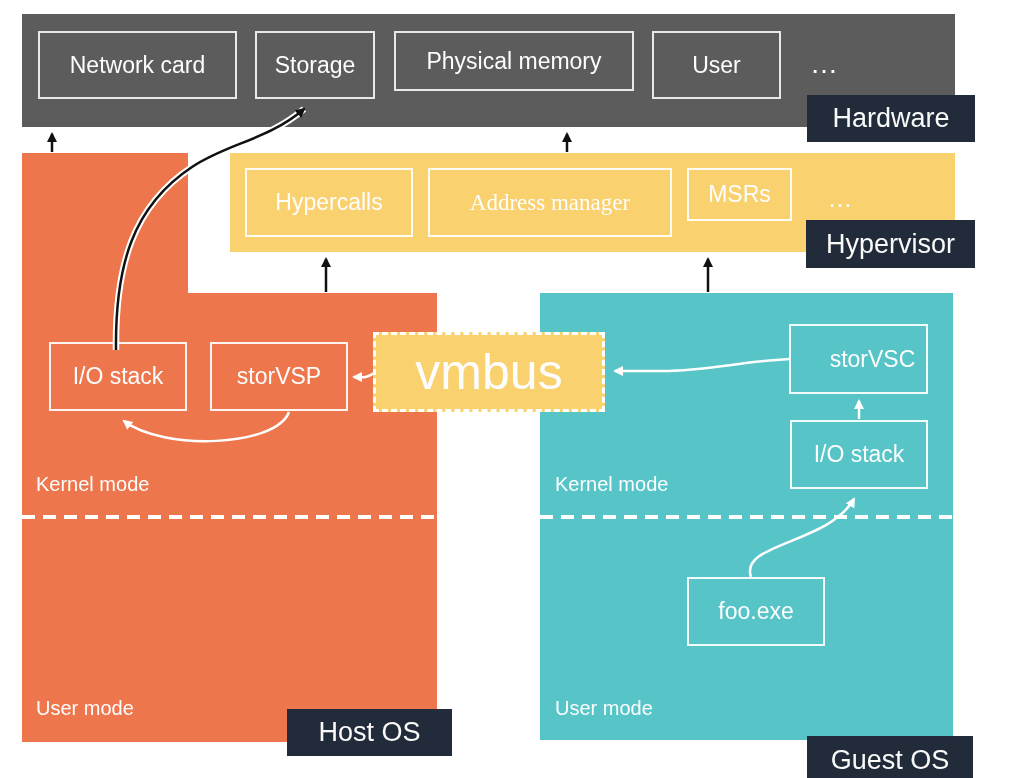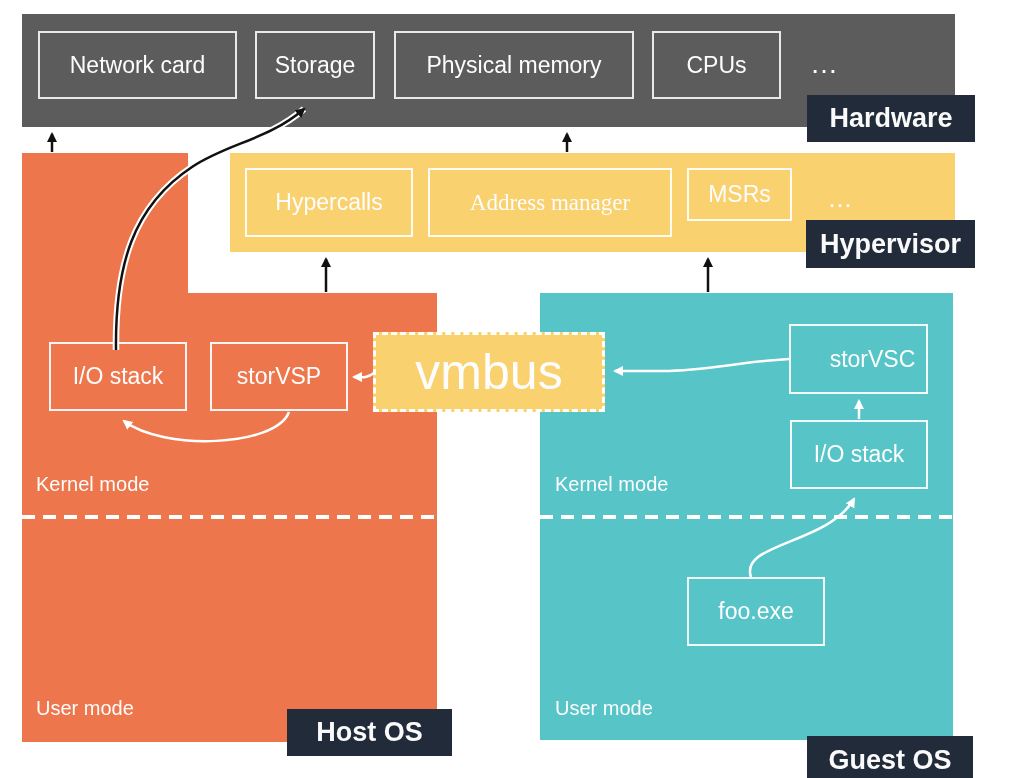--- a/index.html
+++ b/index.html
@@ -15,21 +15,21 @@
     display:flex; align-items:center; justify-content:center;
     color:#fdfdfd; font-weight:300; font-size:23px;
     border:2px solid rgba(255,255,255,0.92);
     text-align:center;
   }
   .hw-box { border-color:#e9e9e9; }
   .tag {
     position:absolute; box-sizing:border-box;
     display:flex; align-items:center; justify-content:center;
     background:#212B3A; color:#fafafa;
-    font-size:27px; font-weight:700;
+    font-size:27px; font-weight:400;
   }
   .mode-label {
     position:absolute; color:#fdfdfd;
     font-size:20px; font-weight:300; line-height:1;
     white-space:nowrap;
   }
   .dots {
     position:absolute; color:#fdfdfd; font-weight:300;
     font-size:28px; line-height:1; width:48px; text-align:center;
   }
@@ -59,25 +59,25 @@
 <div class="block layer1" style="left:22px; top:293px; width:415px; height:449px; background:#EE764C;"></div>
 
 <div class="block layer1" style="left:540px; top:293px; width:413px; height:447px; background:#57C4C8;"></div>
 
 <div class="box hw-box layer2" style="left:38px; top:31px; width:199px; height:68px;">
   <span>Network card</span>
 </div>
 <div class="box hw-box layer2" style="left:255px; top:31px; width:120px; height:68px;">
   <span>Storage</span>
 </div>
-<div class="box hw-box layer2" style="left:394px; top:31px; width:240px; height:68px;">
+<div class="box hw-box layer2" style="left:394px; top:31px; width:240px; height:60px;">
   <span>Physical memory</span>
 </div>
 <div class="box hw-box layer2" style="left:652px; top:31px; width:129px; height:68px;">
-  <span>CPUs</span>
+  <span>User</span>
 </div>
 <div class="dots layer2" style="left:800px; top:50px;">…</div>
 
 <div class="tag layer2" style="left:807px; top:95px; width:168px; height:47px;">
   <span>Hardware</span>
 </div>
 
 <div class="box layer2" style="left:245px; top:168px; width:168px; height:69px;">
   <span>Hypercalls</span>
 </div>

